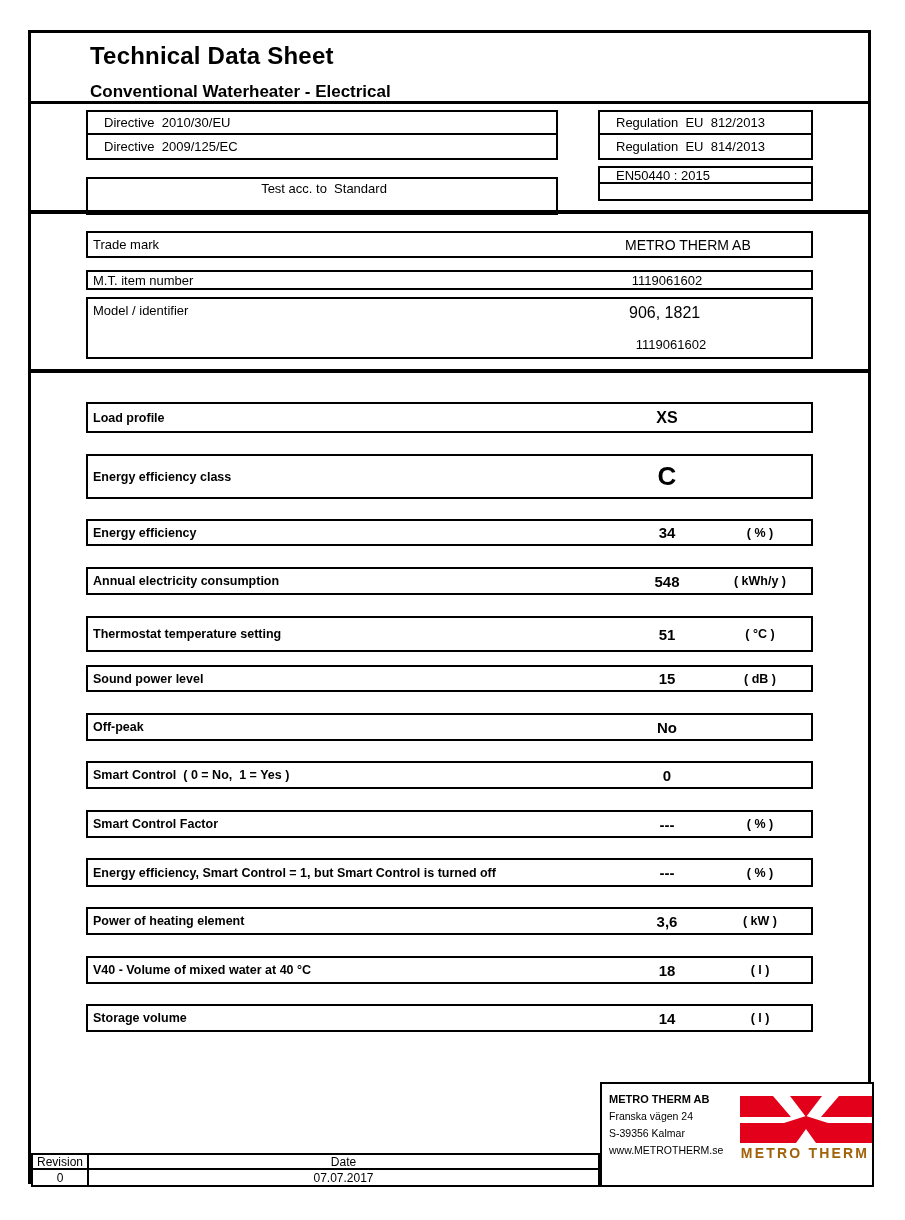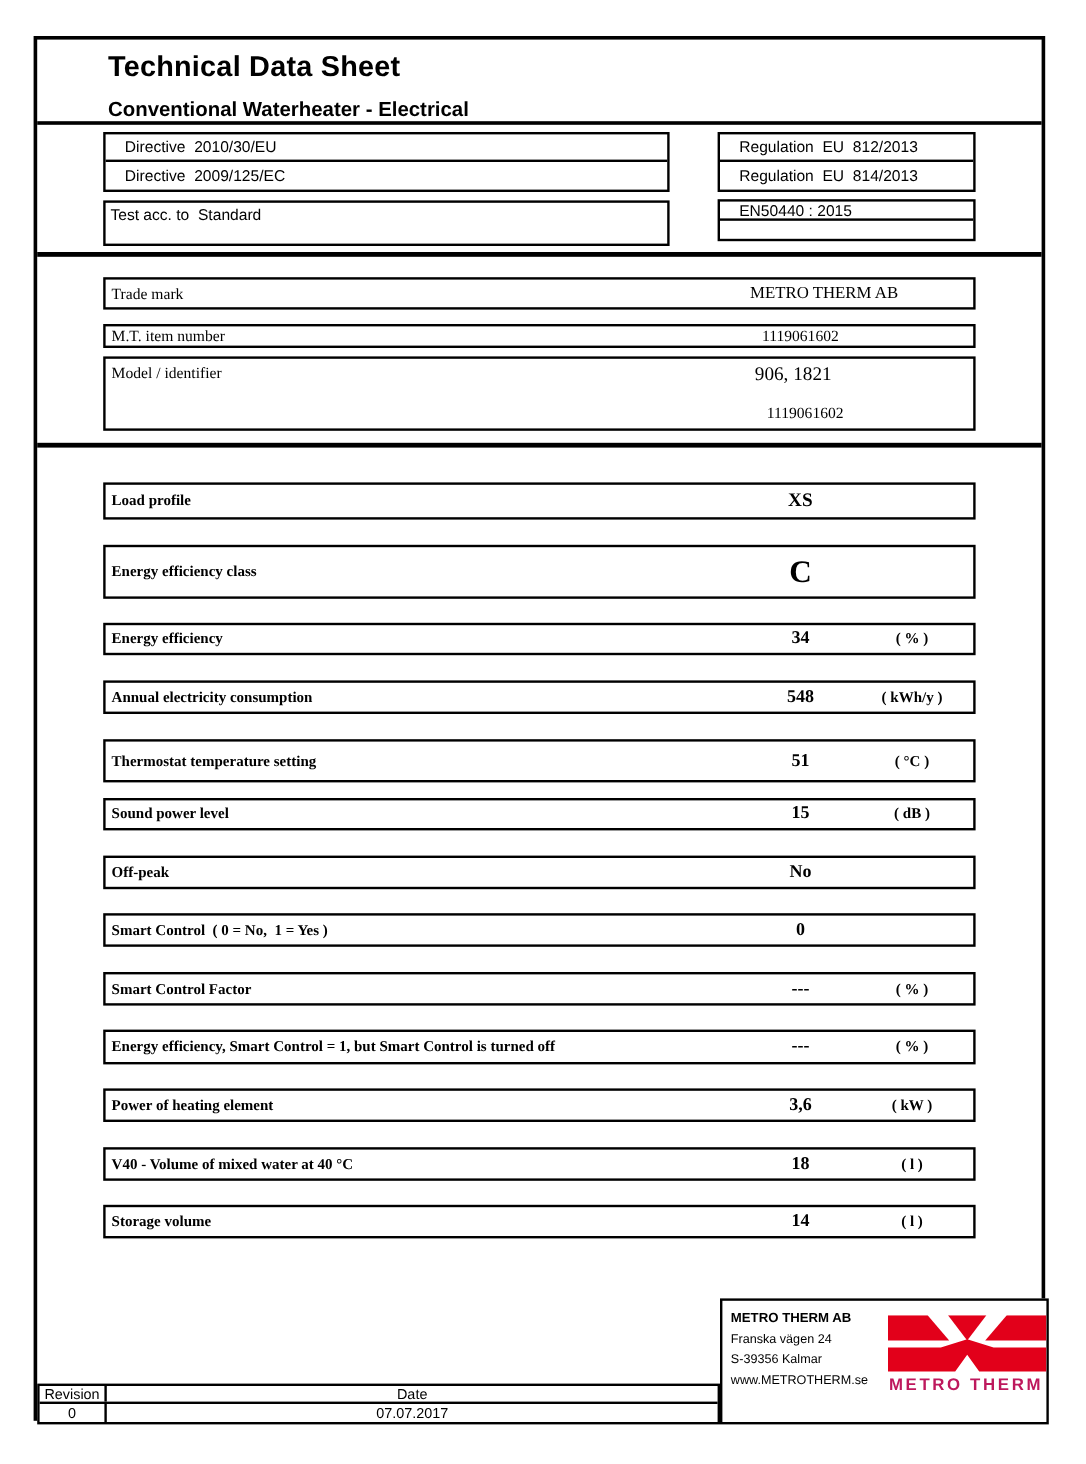--- a/index.html
+++ b/index.html
@@ -15,41 +15,41 @@
   .doc-subtitle { left:59px; top:49px; font-size:17px; font-weight:bold; }
 
   
   .cmp-table { position:absolute; border:2px solid #000; background:#fff; }
   .cmp-row { height:23px; border-bottom:2px solid #000; display:flex; align-items:center;
              padding-left:16px; font-size:13px; white-space:pre; }
   .cmp-row:last-child { border-bottom:none; }
   .test-left { position:absolute; border:2px solid #000; font-size:13px; padding:2px 0 0 4px; white-space:pre; background:#fff; }
 
   
-  .box { position:absolute; border:2px solid #000; background:#fff;font-family:Liberation Serif, serif; }
+  .box { position:absolute; border:2px solid #000; background:#fff; }
   .row-grid { display:grid; grid-template-columns:1fr 84px 102px; align-items:center; height:100%; }
   .lbl { padding-left:5px; font-size:13px; white-space:pre; }
   .lbl.b { font-weight:bold; font-size:12.5px; }
   .val { text-align:center; font-weight:bold; font-size:15px; white-space:nowrap; }
   .val.reg { font-weight:normal; font-size:14px; }
   .val.md { font-size:16px; }
   .val.lg { font-size:26px; }
   .unit { text-align:center; font-weight:bold; font-size:12.5px; white-space:pre; }
 
   .model-lbl { position:absolute; left:5px; top:4px; font-size:13px; }
   .model-v1 { position:absolute; left:541px; top:5px; width:84px; text-align:left; font-size:16px; white-space:nowrap; }
   .model-v2 { position:absolute; left:541px; bottom:5px; width:84px; text-align:center; font-size:13px; white-space:nowrap; }
 
   
   .footer-box { position:absolute; border:2px solid #000; background:#fff; }
   .addr { position:absolute; left:7px; top:7px; line-height:17px; font-size:10.5px; white-space:nowrap; }
   .addr .company { font-weight:bold; font-size:11px; }
   .logo-svg { position:absolute; left:138px; top:12px; }
   .logo-text { position:absolute; left:134px; top:61px; width:138px; text-align:center;
-               font-size:14px; font-weight:bold; letter-spacing:2.2px; color:#be185d; white-space:nowrap; }
+               font-size:14px; font-weight:bold; letter-spacing:2.2px; color:#a16207; white-space:nowrap; }
 
   
   .rev-table { position:absolute; left:0; top:1120px; width:569px; border:2px solid #000; background:#fff; }
   .rev-row { display:flex; height:15px; }
   .rev-row:first-child { border-bottom:2px solid #000; }
   .rev-cell { display:flex; align-items:center; justify-content:center; font-size:12px; }
   .rev-c1 { width:56px; border-right:2px solid #000; }
   .rev-c2 { flex:1; }
 </style>
 </head>
@@ -64,21 +64,21 @@
 
     <div class="cmp-table" style="left:55px;top:77px;width:472px;">
       <div class="cmp-row">Directive  2010/30/EU</div>
       <div class="cmp-row">Directive  2009/125/EC</div>
     </div>
     <div class="cmp-table" style="left:567px;top:77px;width:215px;">
       <div class="cmp-row">Regulation  EU  812/2013</div>
       <div class="cmp-row">Regulation  EU  814/2013</div>
     </div>
 
-    <div class="test-left" style="left:55px;top:134px;width:472px;height:38px;">Test acc. to  Standard</div>
+    <div class="test-left" style="left:55px;top:144px;width:472px;height:38px;text-align:center;">Test acc. to  Standard</div>
     <div class="cmp-table" style="left:567px;top:133px;width:215px;">
       <div class="cmp-row" style="height:16px;">EN50440 : 2015</div>
       <div class="cmp-row" style="height:15px;"></div>
     </div>
 
     <div class="sep" style="top:177px;height:4px;"></div>
 
     <div class="box" style="left:55px;top:198px;width:727px;height:27px;">
       <div class="row-grid">
         <span class="lbl">Trade mark</span>

